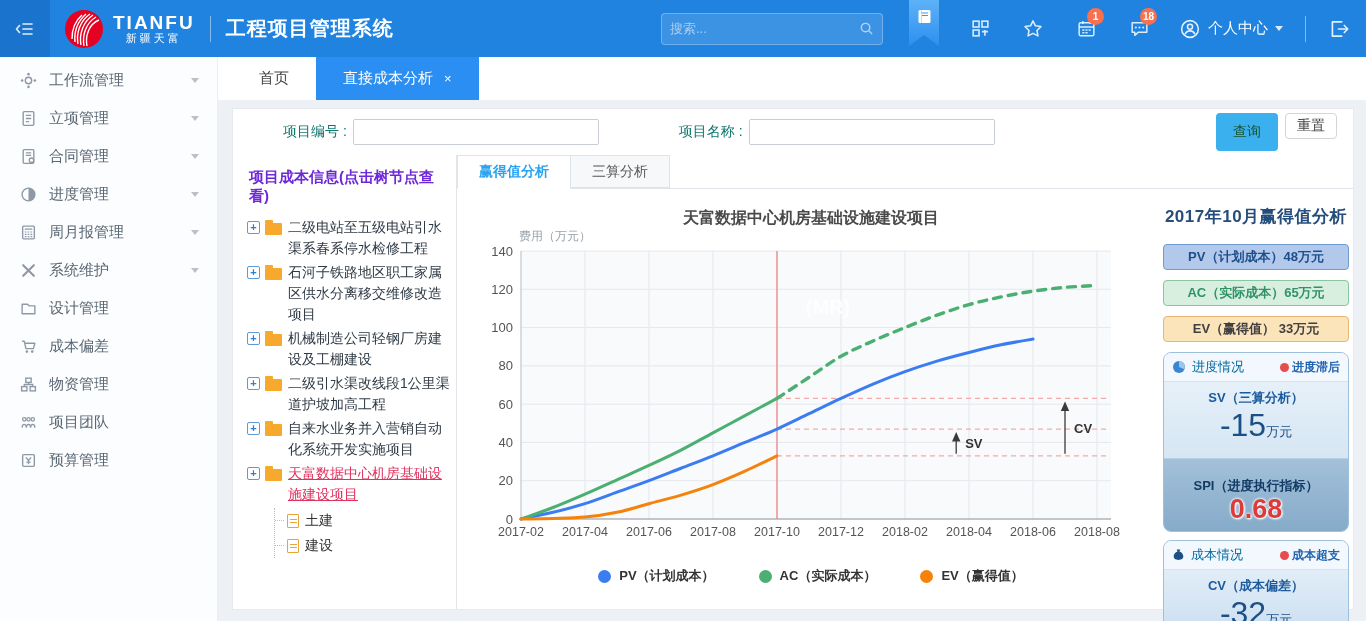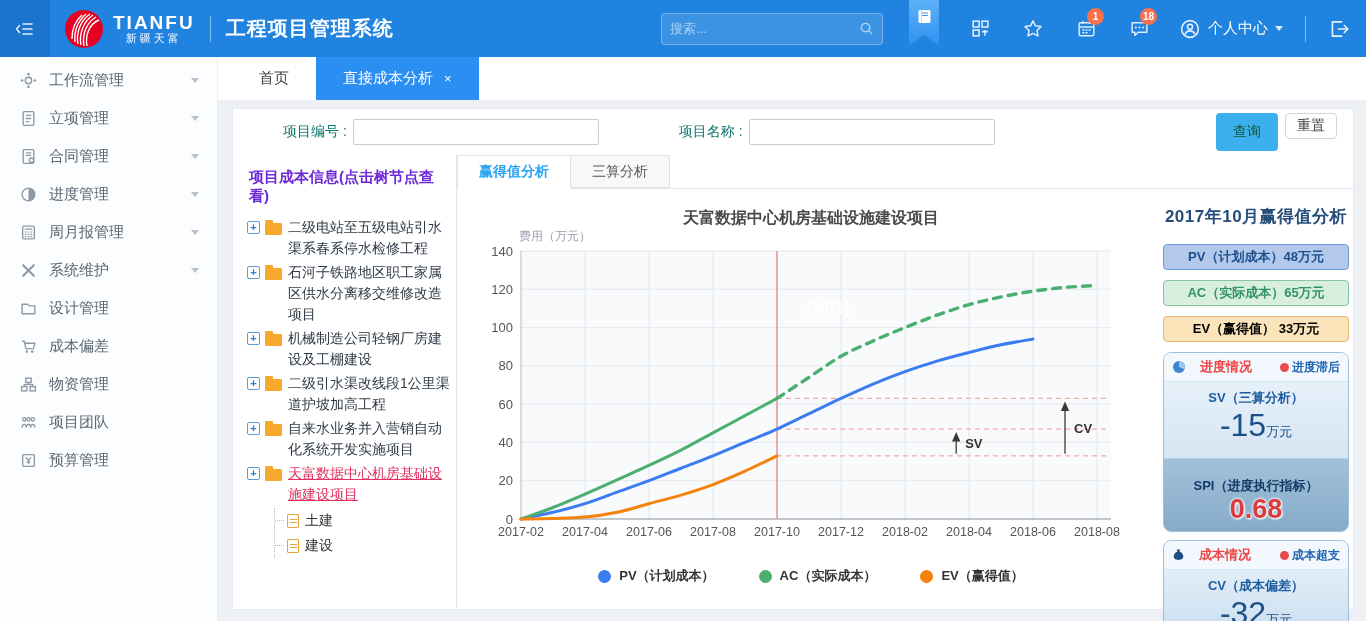--- a/index.html
+++ b/index.html
@@ -83,21 +83,21 @@
   .legend-item{display:flex;align-items:center;margin:0 22px;cursor:pointer;}
   .legend-dot{width:13px;height:13px;border-radius:50%;margin-right:8px;}
   .legend-label{font-size:13px;color:#333;font-weight:bold;}
 
   .analysis{width:186px;margin-left:4px;padding-top:14px;}
   .a-title{font-size:17px;font-weight:bold;color:#254d7b;text-align:center;margin-bottom:16px;letter-spacing:.5px;}
   .sbadge{height:26px;line-height:24px;border-radius:4px;text-align:center;font-size:13px;font-weight:bold;margin-bottom:10px;border:1px solid;box-sizing:border-box;}
   .scard{border:1px solid #9fc0dc;border-radius:8px;margin-top:8px;overflow:hidden;background:linear-gradient(180deg,#ecf4fb,#c6dcee);}
   .scard-h{display:flex;align-items:center;padding:5px 8px;background:#f2f8fd;border-bottom:1px solid #d4e4f2;}
   .scard-h .ico{display:flex;}
-  .scard-h .ttl{font-size:13px;font-weight:bold;color:#ef4444;margin-left:14px;flex:1;}
+  .scard-h .ttl{font-size:13px;font-weight:normal;color:#0369a1;margin-left:6px;flex:1;}
   .scard-h .status{font-size:12px;font-weight:bold;color:#1e62b0;display:flex;align-items:center;}
   .scard-h .status::before{content:'';width:9px;height:9px;border-radius:50%;background:#e84c4c;margin-right:3px;}
   .scard-mid{text-align:center;padding:7px 0 9px;}
   .m-label{font-size:13px;font-weight:bold;color:#1c5a9e;margin-bottom:1px;}
   .m-value{font-size:32px;color:#1b4f85;line-height:34px;}
   .m-unit{font-size:13px;}
   .scard-bot{background:linear-gradient(180deg,#a3c0d9,#85abc9);border-top:1px solid #b7cfe2;text-align:center;padding:18px 0 7px;}
   .b-label{font-size:13px;font-weight:bold;color:#123c66;}
   .b-value{font-size:27px;font-weight:bold;color:#dd3b3b;text-shadow:0 0 3px #fff,0 0 3px #fff,1px 1px 2px #fff;line-height:29px;}
 </style>
@@ -487,21 +487,21 @@
                         <span class="legend-dot" style="background:#f5820b"></span>
                         <span class="legend-label">EV（赢得值）</span>
                       </div>
                     </div>
                 </div>
                 <div class="analysis">
                   <div class="a-title">2017年10月赢得值分析</div>
                   <div id="badges">
                       <div class="sbadge" style="background:#b3c9ec;border-color:#6f9bd1;color:#1d4e89">PV（计划成本）48万元</div>
                       <div class="sbadge" style="background:#d8efe0;border-color:#86c7a2;color:#2f9365">AC（实际成本）65万元</div>
-                      <div class="sbadge" style="background:#fbe3ba;border-color:#e6b878;color:#000000">EV（赢得值） 33万元</div>
+                      <div class="sbadge" style="background:#fbe3ba;border-color:#e6b878;color:#404040">EV（赢得值） 33万元</div>
                     </div>
                   <div id="cards">
                       <div class="scard">
                         <div class="scard-h">
                           <span class="ico">
                             <svg width="14" height="14" viewBox="0 0 14 14">
                               <circle cx="7" cy="7" r="6" fill="#3a86d0"></circle>
                               <path d="M7 7L7 1A6 6 0 0 1 12.4 9.3Z" fill="#9cc6ea"></path>
                             </svg>
                           </span>

